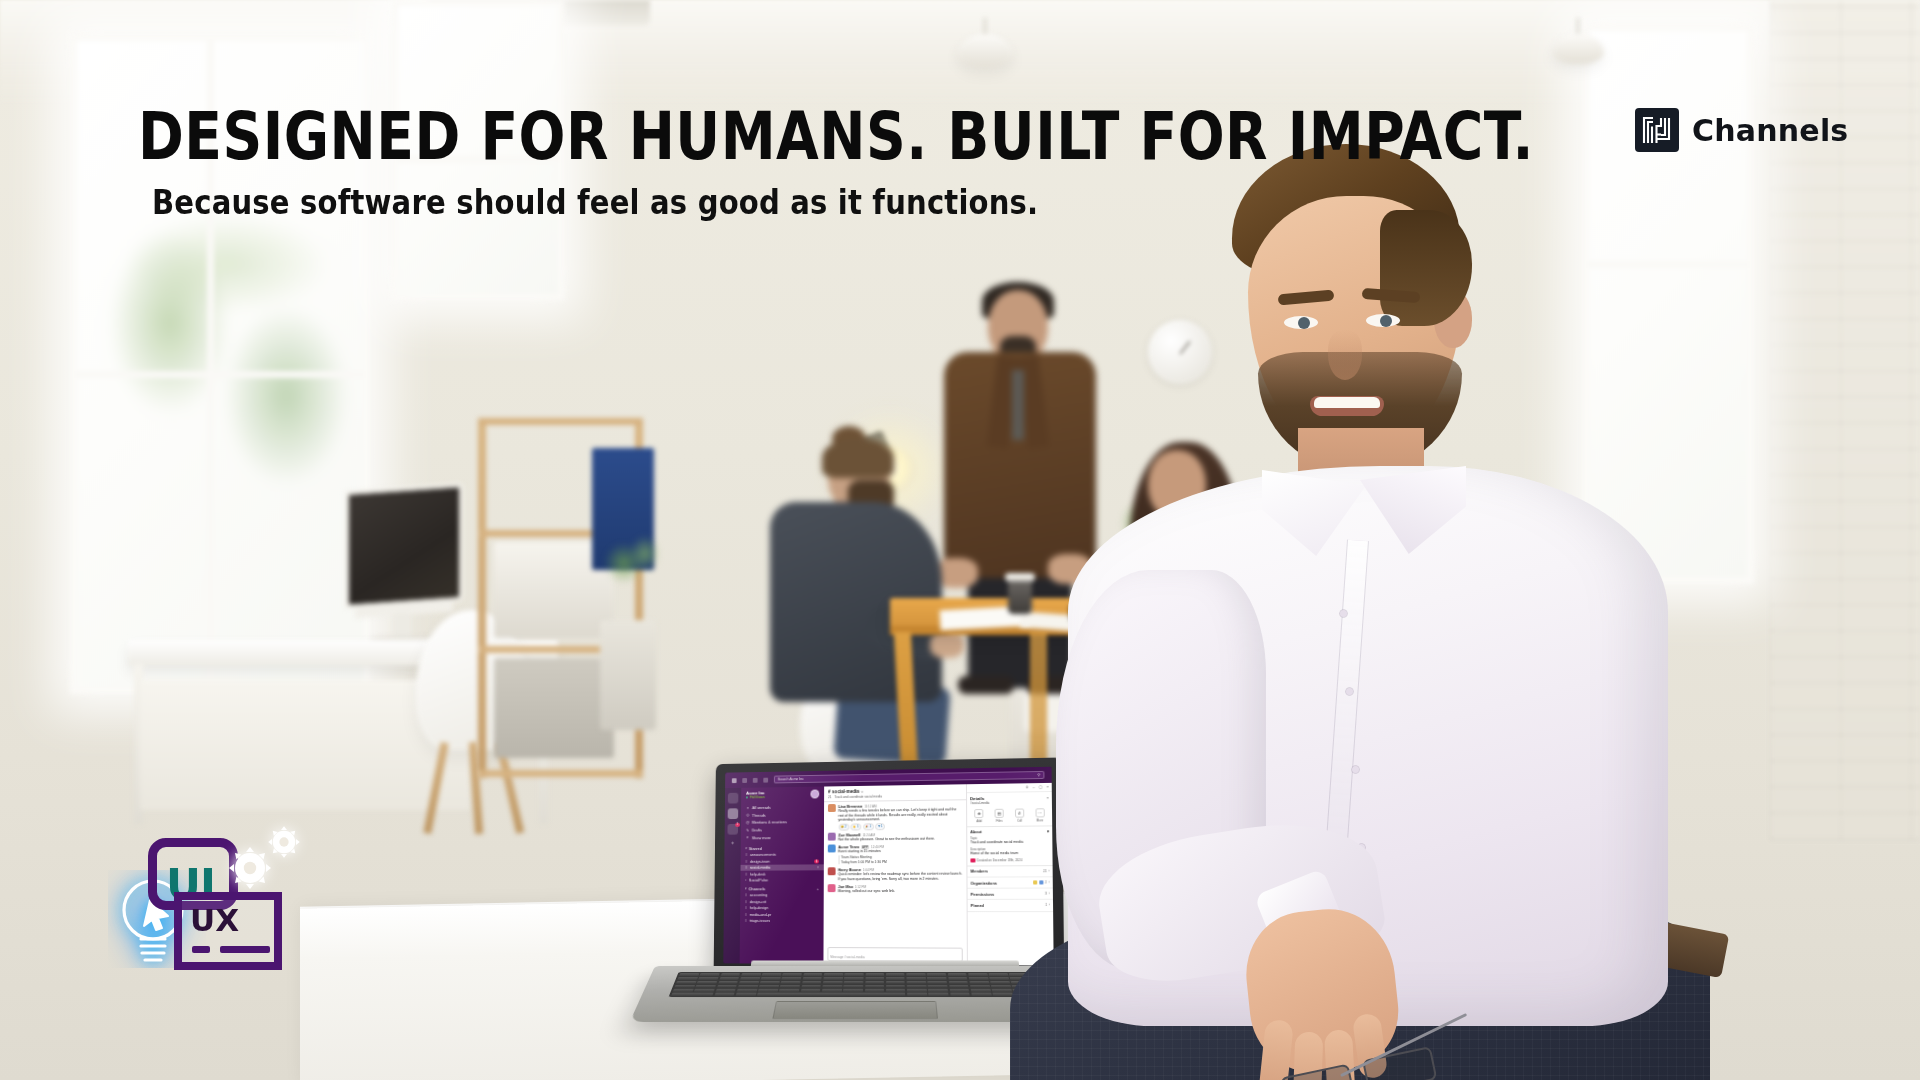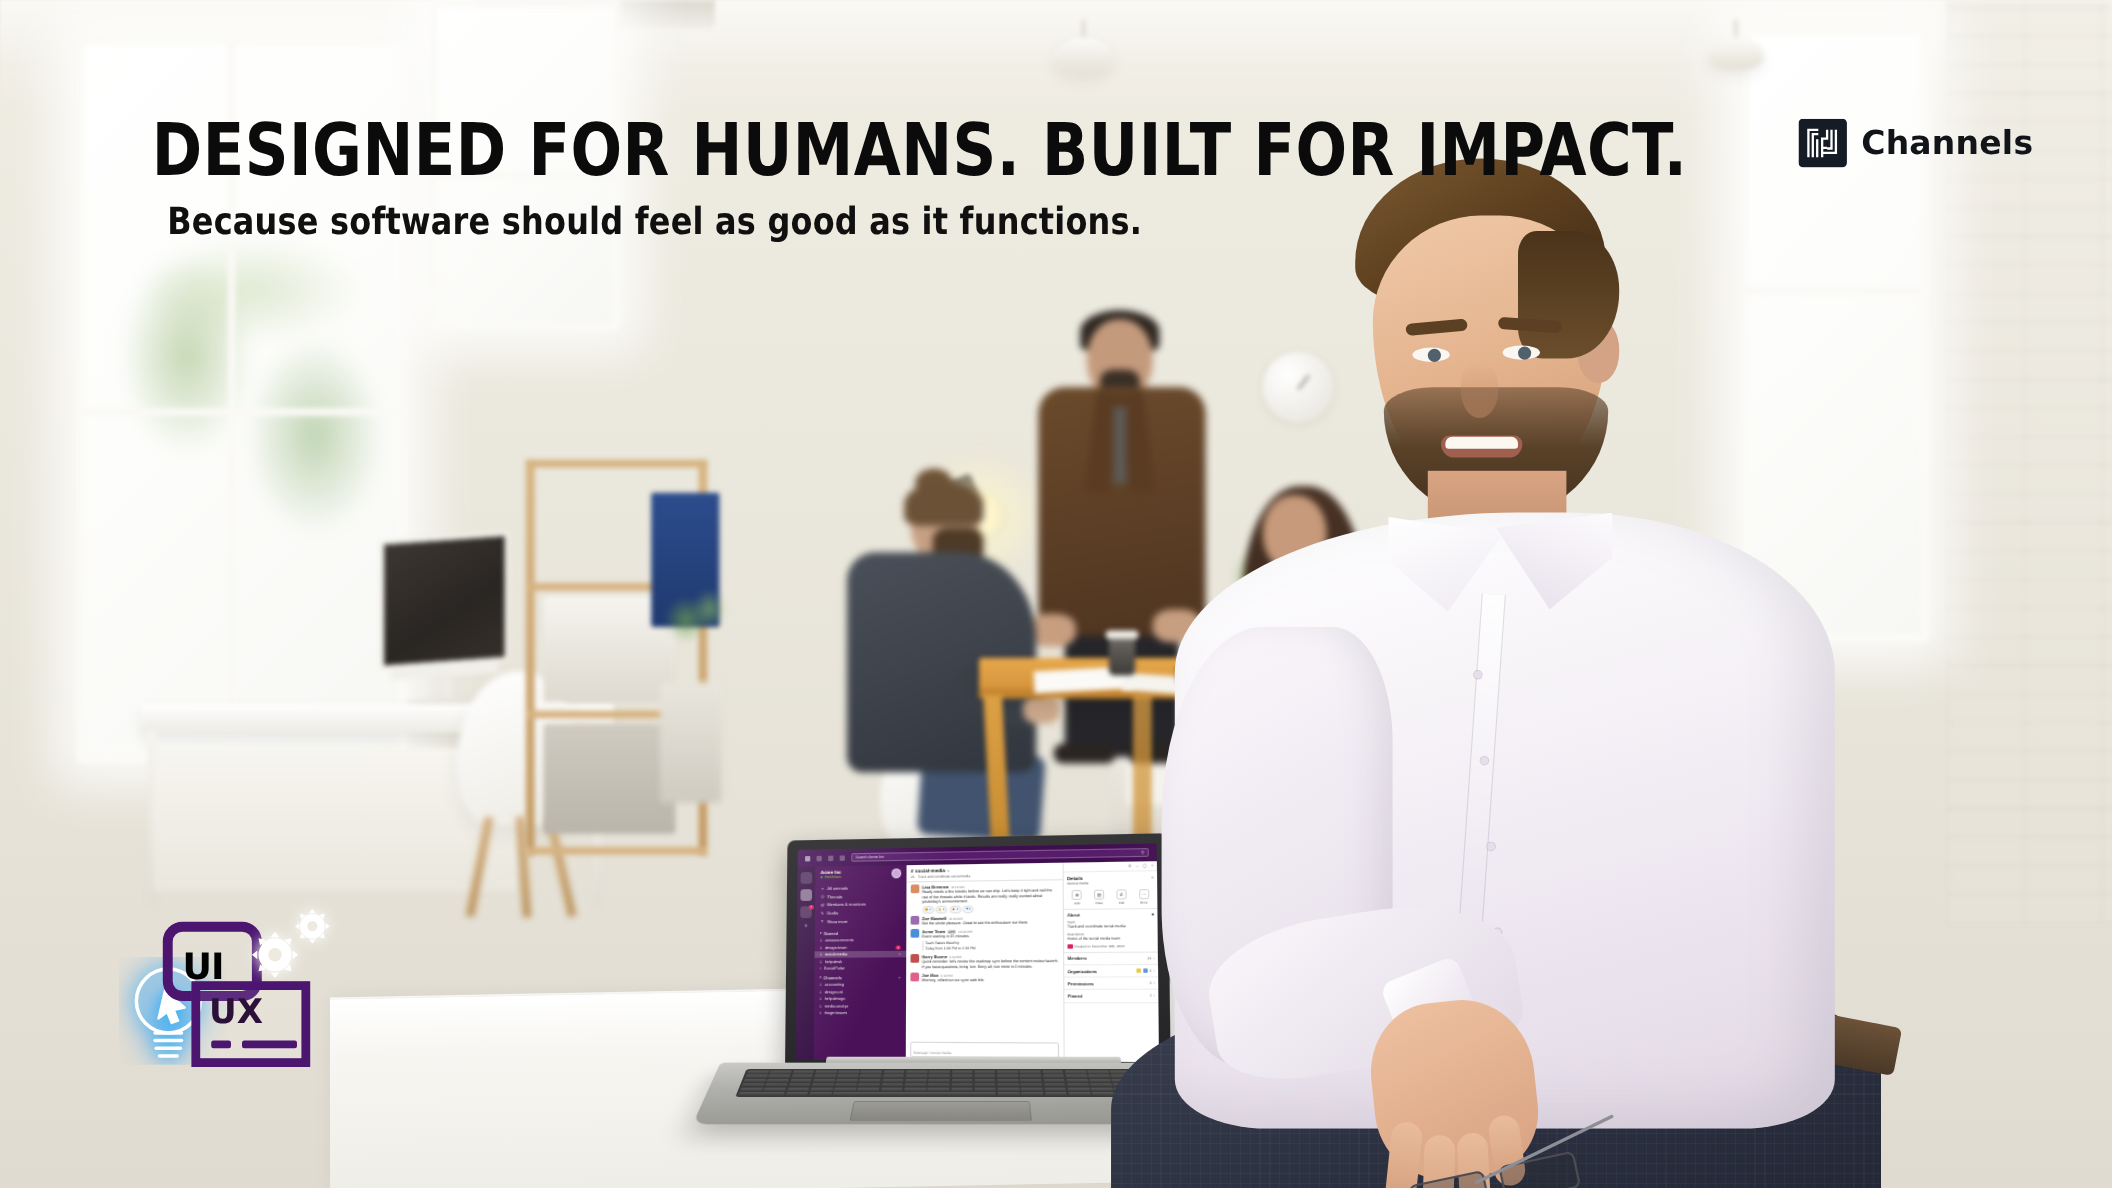--- a/index.html
+++ b/index.html
@@ -574,21 +574,21 @@
 
   
   .badge{ position:absolute; left:108px; top:818px; width:180px; height:152px; }
   .b-bulb{ position:absolute; left:0px; top:52px; width:98px; height:98px; }
   .b-ui{
     position:absolute; left:40px; top:20px; width:90px; height:72px;
     border:9px solid #4B1570; border-radius:18px; background:transparent;
   }
   .b-ui .lbl{
     position:absolute; left:9px; top:12px; font-family:"DejaVu Sans","Liberation Sans",sans-serif;
-    font-weight:bold; font-size:33px; color:#000000; letter-spacing:-1px;
+    font-weight:bold; font-size:43px; color:#0f766e; letter-spacing:-1px;
   }
   .b-ux{
     position:absolute; left:66px; top:74px; width:108px; height:78px;
     border:8px solid #4B1570; background:rgba(255,255,255,.10);
   }
   .b-ux .lbl{
     position:absolute; left:8px; top:2px; font-family:"DejaVu Sans","Liberation Sans",sans-serif;
     font-weight:bold; font-size:31px; color:#2B1038; letter-spacing:0px;
   }
   .b-ux .d1{ position:absolute; left:10px; bottom:9px; width:18px; height:7px; background:#4B1570; border-radius:2px; }

